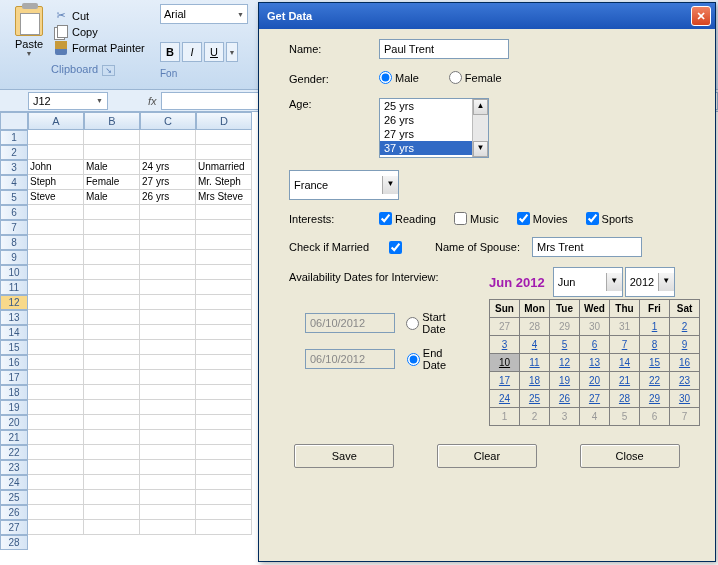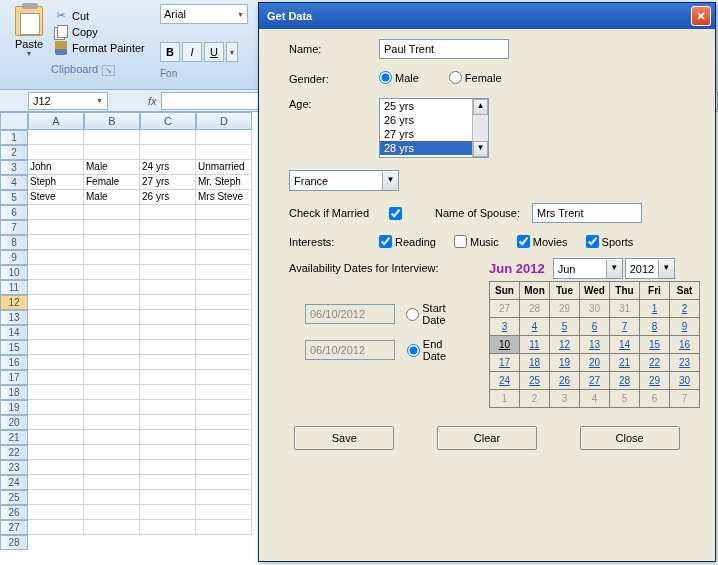--- a/index.html
+++ b/index.html
@@ -60,21 +60,21 @@
 .lbl { width:90px; }
 .tinput { height:20px; border:1px solid #7f9db9; background:#fff; padding:1px 4px; font-size:11px; }
 .tinput.ro { background:#ece9d8; color:#888; }
 .radio,.chk { margin-right:3px; }
 .ropt { margin-right:30px; display:inline-flex; align-items:center; }
 .listbox { width:110px; height:60px; border:1px solid #7f9db9; background:#fff; overflow:hidden; position:relative; }
 .litem { padding:1px 4px; font-size:11px; }
 .litem.sel { background:#316ac5; color:#fff; }
 .lscroll { position:absolute; right:0; top:0; width:16px; height:100%; background:#e8e8e8; border-left:1px solid #bbb; }
 .lscroll .sbtn { height:16px; background:linear-gradient(#f5f5f5,#ddd); border:1px solid #aaa; text-align:center; line-height:12px; font-size:8px; }
-.combo { height:21px; border:1px solid #7f9db9; background:#fff; display:flex; align-items:center; justify-content:space-between; padding:0 0 0 4px; }
+.combo { height:30px; border:1px solid #7f9db9; background:#fff; display:flex; align-items:center; justify-content:space-between; padding:0 0 0 4px; }
 .combo .ca { width:16px; height:18px; background:linear-gradient(#f5f5f5,#ddd); border-left:1px solid #aaa; text-align:center; line-height:16px; font-size:8px; }
 .ilist { display:flex; gap:18px; }
 .iopt { display:inline-flex; align-items:center; }
 
 
 .calwrap { margin-left:190px; margin-top:-4px; }
 .calhdr { display:flex; align-items:center; gap:2px; margin-bottom:2px; }
 .caltitle { color:#a21caf; font-weight:bold; font-size:13px; margin-right:6px; }
 .caltable { border-collapse:collapse;border-radius:14px; }
 .caltable th,.caltable td { border:1px solid #808080; width:30px; height:18px; text-align:center; font-size:10px; }
@@ -378,42 +378,34 @@
             <span>Female</span>
           </label></span>
     </div>
     <div class="row" style="align-items:flex-start">
       <span class="lbl">Age:</span>
       <div class="listbox">
         <div id="agelist">
             <div class="litem">25 yrs</div>
             <div class="litem">26 yrs</div>
             <div class="litem">27 yrs</div>
-            <div class="litem sel">28 yrs</div>
+            <div class="litem sel">37 yrs</div>
           </div>
         <div class="lscroll">
           <div class="sbtn">▲</div>
           <div style="flex:1"></div>
           <div class="sbtn" style="position:absolute;bottom:0;width:100%">▼</div>
         </div>
       </div>
     </div>
     <div class="row">
       <div class="combo" style="width:110px">
         <span>France</span>
         <div class="ca">▼</div>
       </div>
-    </div>
-    <div class="row">
-      <span class="lbl" style="width:100px">Check if Married</span>
-      <input type="checkbox" class="chk" id="marchk" checked="" style="">
-      <span style="width:30px"></span>
-      <span>Name of Spouse:</span>
-      <span style="width:12px"></span>
-      <input class="tinput" style="width: 110px;" value="Mrs Trent">
     </div>
     <div class="row">
       <span class="lbl">Interests:</span>
       <span class="ilist" id="ilist">
           <label class="iopt">
             <input type="checkbox" class="chk" checked="" style="">
             <span>Reading</span>
           </label>
           <label class="iopt">
             <input type="checkbox" class="chk" style="">
@@ -422,20 +414,28 @@
           <label class="iopt">
             <input type="checkbox" class="chk" checked="" style="">
             <span>Movies</span>
           </label>
           <label class="iopt">
             <input type="checkbox" class="chk" checked="" style="">
             <span>Sports</span>
           </label>
         </span>
     </div>
+    <div class="row">
+      <span class="lbl" style="width:100px">Check if Married</span>
+      <input type="checkbox" class="chk" id="marchk" checked="" style="">
+      <span style="width:30px"></span>
+      <span>Name of Spouse:</span>
+      <span style="width:12px"></span>
+      <input class="tinput" style="width: 110px;" value="Mrs Trent">
+    </div>
     <div class="row" style="margin-top:14px;align-items:flex-start">
       <div style="width:200px">
         <div>Availability Dates for Interview:</div>
         <div class="row" style="margin-top:28px">
           <input class="tinput ro" style="width: 90px;" value="06/10/2012">
           <span style="width:14px"></span>
           <label class="ropt">
               <input type="radio" name="dr" class="radio" style="">
               <span>Start Date</span>
             </label>

